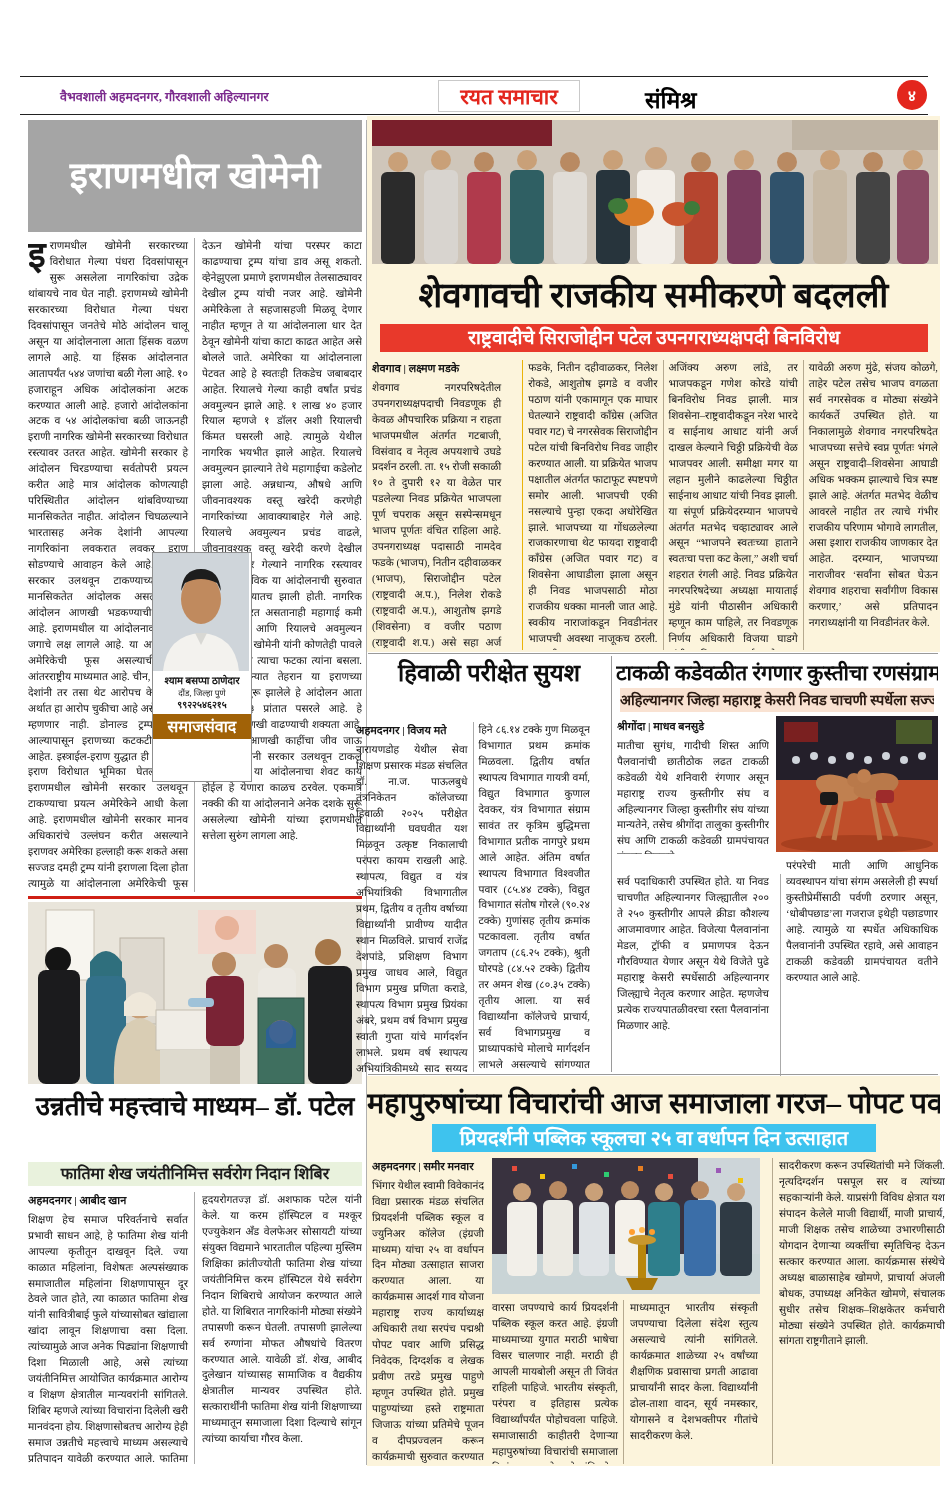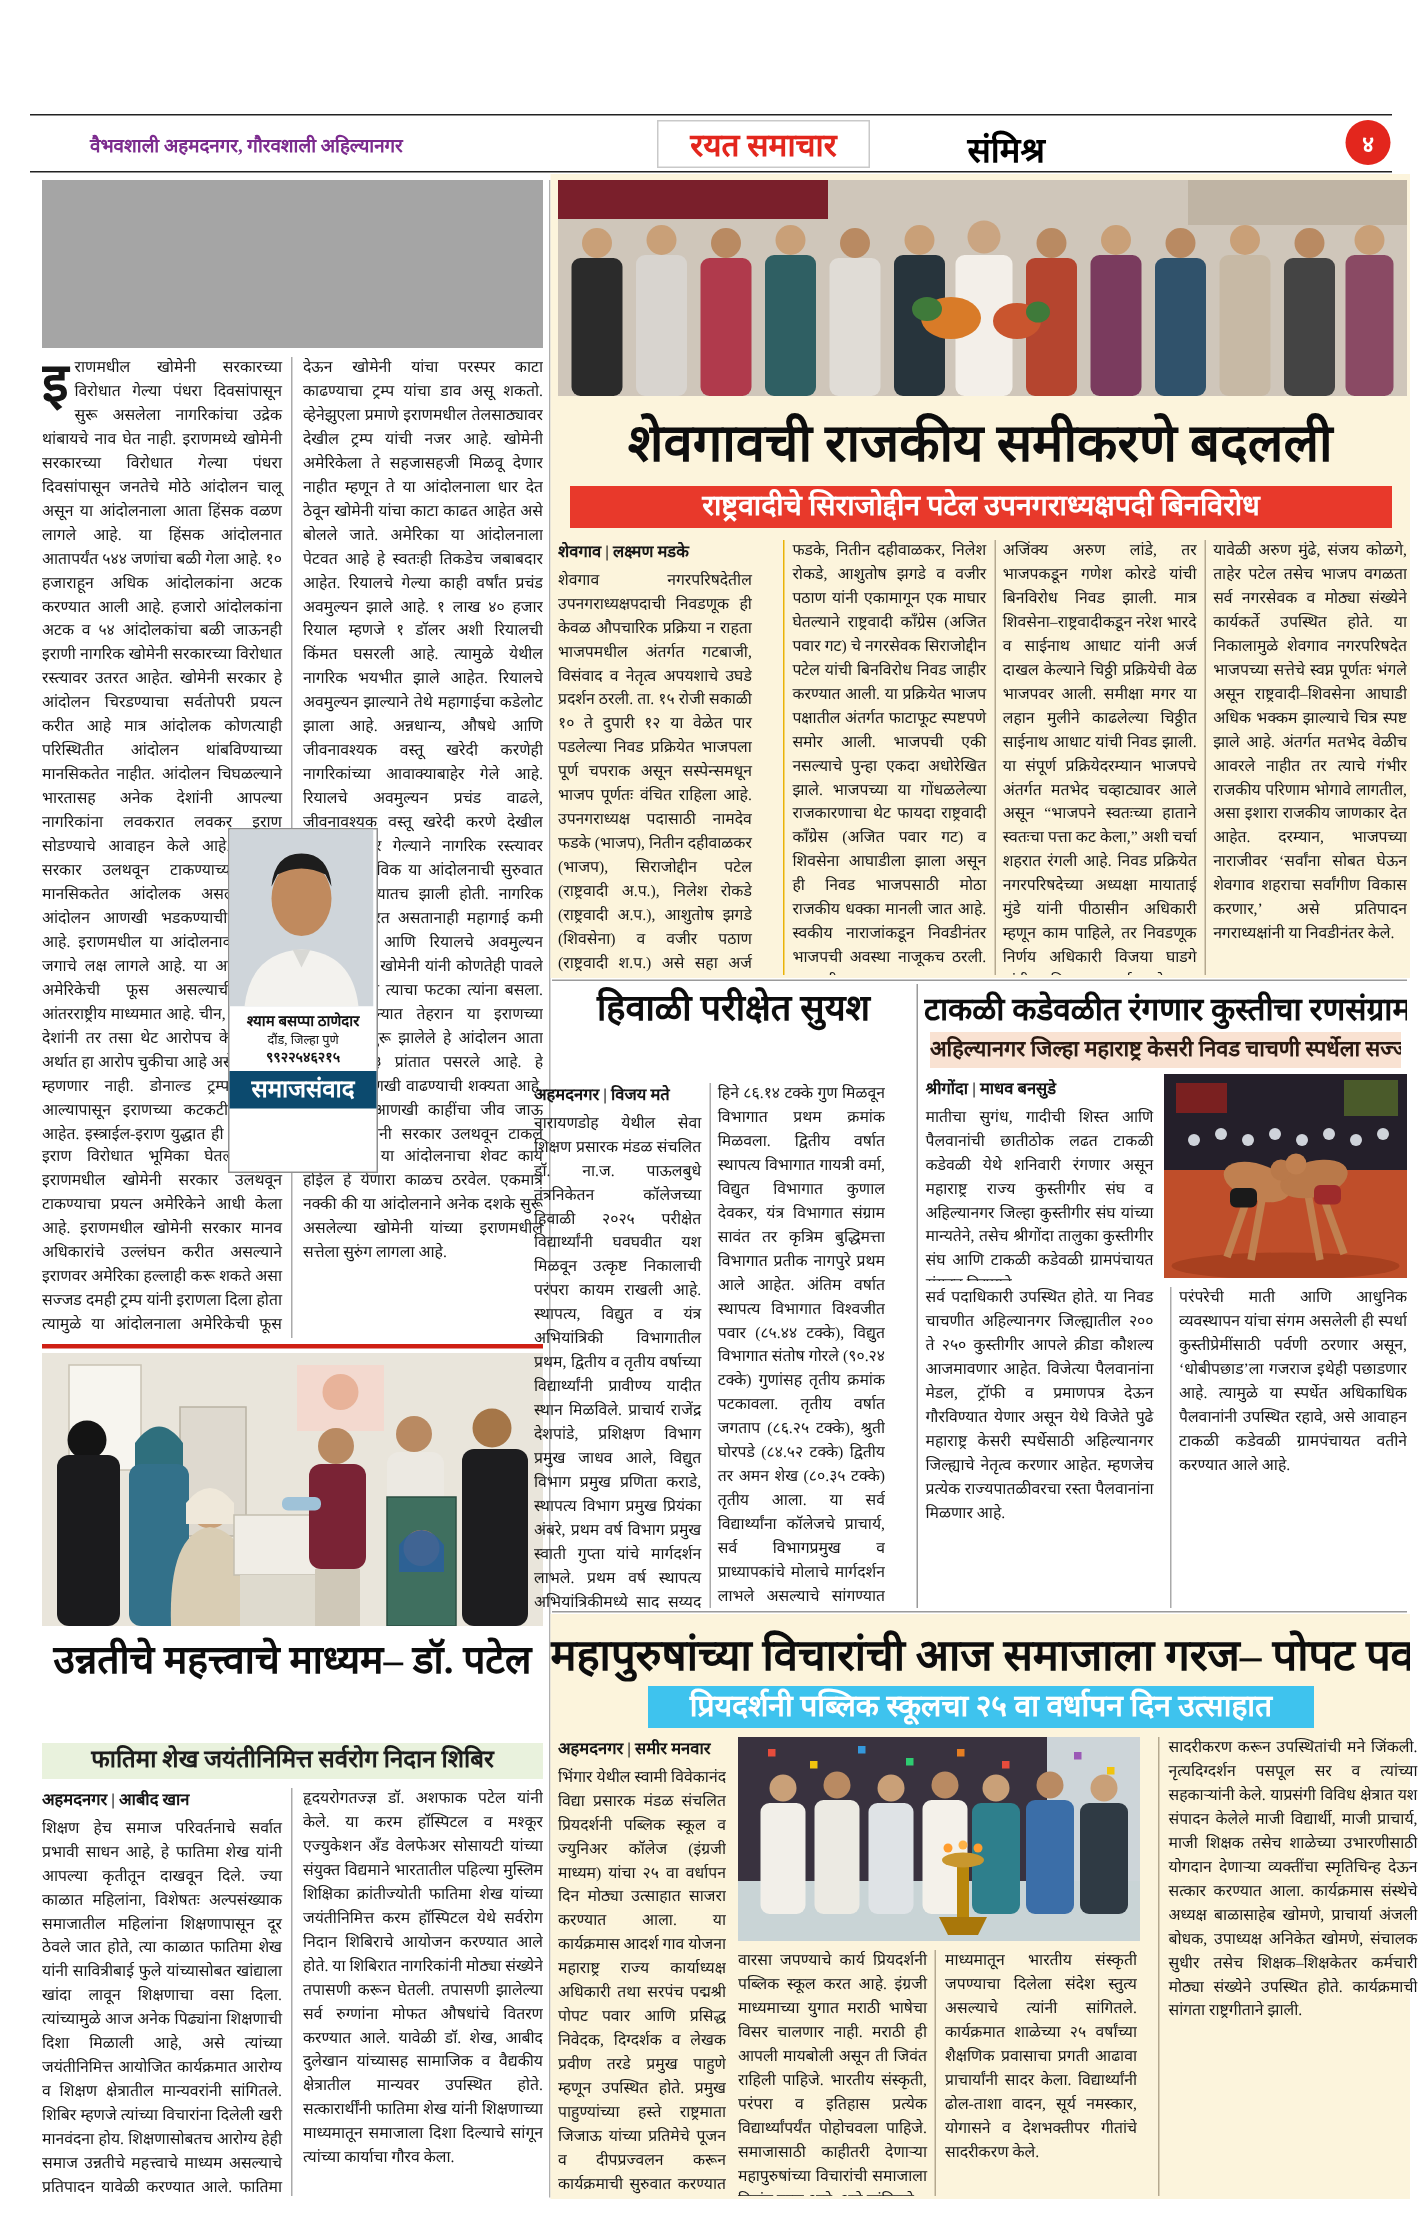--- a/index.html
+++ b/index.html
@@ -33,20 +33,21 @@
 
 <div class="abs" style="left:726px;top:90px;font-size:13px;color:#000;white-space:nowrap;margin-top:40px;">शुक्रवार, ता. १६ जानेवारी २०२६</div>
 
 <div class="abs" style="left:897px;top:80px;width:30px;height:30px;border-radius:50%;background:#e3261d;display:flex;align-items:center;justify-content:center;">
   <span style="color:#fff;font-size:15px;font-weight:bold;">४</span>
 </div>
 
 <div class="abs rule" style="left:366px;top:120px;width:1px;height:1345px;background:#b0b0b0;"></div>
 
 <div class="abs hl" style="left:28px;top:120px;width:334px;height:112px;background:#a5a5a5;color:#fff;display:flex;flex-direction:column;align-items:center;justify-content:center;">
+  <div style="font-size:37px;line-height:1.25;white-space:nowrap;">इराणमधील खोमेनी</div>
 </div>
 
 <div class="abs" style="left:28px;top:238px;width:334px;height:654px;display:flex;">
   <div class="col" style="width:160px;height:654px;padding-right:6px;border-right:1px solid #aaa;">
     <span class="dropcap">इ</span><span>राणमधील खोमेनी सरकारच्या विरोधात गेल्या पंधरा दिवसांपासून सुरू असलेला नागरिकांचा उद्रेक थांबायचे नाव घेत नाही. इराणमध्ये खोमेनी सरकारच्या विरोधात गेल्या पंधरा दिवसांपासून जनतेचे मोठे आंदोलन चालू असून या आंदोलनाला आता हिंसक वळण लागले आहे. या हिंसक आंदोलनात आतापर्यंत ५४४ जणांचा बळी गेला आहे. १० हजाराहून अधिक आंदोलकांना अटक करण्यात आली आहे. हजारो आंदोलकांना अटक व ५४ आंदोलकांचा बळी जाऊनही इराणी नागरिक खोमेनी सरकारच्या विरोधात रस्त्यावर उतरत आहेत. खोमेनी सरकार हे आंदोलन चिरडण्याचा सर्वतोपरी प्रयत्न करीत आहे मात्र आंदोलक कोणत्याही परिस्थितीत आंदोलन थांबविण्याच्या मानसिकतेत नाहीत. आंदोलन चिघळल्याने भारतासह अनेक देशांनी आपल्या नागरिकांना लवकरात लवकर इराण सोडण्याचे आवाहन केले आहे. खोमेनी सरकार उलथवून टाकण्याच्या अशा मानसिकतेत आंदोलक असल्याने हे आंदोलन आणखी भडकण्याची शक्यता आहे. इराणमधील या आंदोलनाकडे संपूर्ण जगाचे लक्ष लागले आहे. या आंदोलनाला अमेरिकेची फूस असल्याची चर्चा आंतरराष्ट्रीय माध्यमात आहे. चीन, रशिया या देशांनी तर तसा थेट आरोपच केला आहे. अर्थात हा आरोप चुकीचा आहे असे कोणीही म्हणणार नाही. डोनाल्ड ट्रम्प सत्तेवर आल्यापासून इराणच्या कटकटी वाढल्या आहेत. इस्त्राईल-इराण युद्धात ही अमेरिकेने इराण विरोधात भूमिका घेतली होती. इराणमधील खोमेनी सरकार उलथवून टाकण्याचा प्रयत्न अमेरिकेने आधी केला आहे. इराणमधील खोमेनी सरकार मानव अधिकारांचे उल्लंघन करीत असल्याने इराणवर अमेरिका हल्लाही करू शकते असा सज्जड दमही ट्रम्प यांनी इराणला दिला होता त्यामुळे या आंदोलनाला अमेरिकेची फूस असल्याची चर्चा इराणमध्ये सुरू आहे.</span>
   </div>
   <div class="col" style="width:160px;height:654px;padding-left:7px;">
     <span>देऊन खोमेनी यांचा परस्पर काटा काढण्याचा ट्रम्प यांचा डाव असू शकतो. व्हेनेझुएला प्रमाणे इराणमधील तेलसाठ्यावर देखील ट्रम्प यांची नजर आहे. खोमेनी अमेरिकेला ते सहजासहजी मिळवू देणार नाहीत म्हणून ते या आंदोलनाला धार देत ठेवून खोमेनी यांचा काटा काढत आहेत असे बोलले जाते. अमेरिका या आंदोलनाला पेटवत आहे हे स्वतःही तिकडेच जबाबदार आहेत. रियालचे गेल्या काही वर्षांत प्रचंड अवमुल्यन झाले आहे. १ लाख ४० हजार रियाल म्हणजे १ डॉलर अशी रियालची किंमत घसरली आहे. त्यामुळे येथील नागरिक भयभीत झाले आहेत. रियालचे अवमुल्यन झाल्याने तेथे महागाईचा कडेलोट झाला आहे. अन्नधान्य, औषधे आणि जीवनावश्यक वस्तू खरेदी करणेही नागरिकांच्या आवाक्याबाहेर गेले आहे. रियालचे अवमुल्यन प्रचंड वाढले, जीवनावश्यक वस्तू खरेदी करणे देखील आवाक्याबाहेर गेल्याने नागरिक रस्त्यावर उतरले. वास्तविक या आंदोलनाची सुरुवात मागील महिन्यातच झाली होती. नागरिक रस्त्यावर उतरत असतानाही महागाई कमी करण्यासाठी आणि रियालचे अवमुल्यन रोखण्यासाठी खोमेनी यांनी कोणतेही पावले उचलली नाही त्याचा फटका त्यांना बसला. मागील महिन्यात तेहरान या इराणच्या राजधानीत सुरू झालेले हे आंदोलन आता इराणच्या ३३ प्रांतात पसरले आहे. हे आंदोलन आणखी वाढण्याची शक्यता आहे. आंदोलनात आणखी काहींचा जीव जाऊ शकतो. खोमेनी सरकार उलथवून टाकले जाणार का, या आंदोलनाचा शेवट काय होईल हे येणारा काळच ठरवेल. एकमात्र नक्की की या आंदोलनाने अनेक दशके सुरू असलेल्या खोमेनी यांच्या इराणमधील सत्तेला सुरुंग लागला आहे.</span>
   </div>
 </div>
@@ -55,21 +56,21 @@
   <svg class="photo" width="96" height="118" viewBox="0 0 96 118">
     <rect width="96" height="118" fill="#cfd5da"></rect>
     <ellipse cx="48" cy="46" rx="20" ry="25" fill="#c08a5e"></ellipse>
     <path d="M28 38 Q30 16 48 16 Q66 16 68 38 L64 30 Q48 22 32 30 Z" fill="#1d1d1d"></path>
     <path d="M10 118 Q14 82 48 80 Q82 82 86 118 Z" fill="#f3f2ee"></path>
     <path d="M42 80 L48 92 L54 80 Z" fill="#d8d8d4"></path>
   </svg>
   <div style="font-size:10px;font-weight:bold;margin-top:2px;">श्याम बसप्पा ठाणेदार</div>
   <div style="font-size:8.5px;">दौंड, जिल्हा पुणे</div>
   <div style="font-size:9.5px;font-weight:bold;">९९२२५४६२१५</div>
-  <div class="banner" style="background:#0c4a6e;margin-top:3px;height:25px;line-height:25px;font-size:16px;">समाजसंवाद</div>
+  <div class="banner" style="background:#a16207;margin-top:3px;height:25px;line-height:25px;font-size:16px;">समाजसंवाद</div>
 </div>
 
 <div class="abs rule-red" style="left:28px;top:896px;width:334px;height:3px;"></div>
 
 <svg class="abs photo" style="left:28px;top:902px;" width="334" height="182" viewBox="0 0 334 182">
   <rect width="334" height="182" fill="#e9e5db"></rect>
   <rect x="18" y="8" width="48" height="70" fill="#f7f5ef" stroke="#c9c2b4"></rect>
   <rect x="92" y="36" width="44" height="86" fill="#ded9cf" stroke="#b9b2a4"></rect>
   <rect x="170" y="8" width="58" height="44" fill="#f3d9cf"></rect>
   <circle cx="199" cy="26" r="12" fill="#e8b39a"></circle>
@@ -231,21 +232,21 @@
   </g>
   <ellipse cx="62" cy="72" rx="23" ry="12" fill="#c08050" transform="rotate(18 62 72)"></ellipse>
   <ellipse cx="100" cy="70" rx="23" ry="12" fill="#b9794a" transform="rotate(-14 100 70)"></ellipse>
   <rect x="44" y="76" width="18" height="13" rx="4" fill="#1a1a1a"></rect>
   <rect x="100" y="74" width="18" height="13" rx="4" fill="#9e2b2b"></rect>
   <circle cx="78" cy="64" r="7" fill="#b9794a"></circle>
   <circle cx="88" cy="60" r="7" fill="#c08050"></circle>
 </svg>
 
 <div class="abs" style="left:617px;top:858px;width:321px;height:214px;display:flex;">
-  <div class="col" style="width:156px;height:214px;padding-right:11px;border-right:1px solid #aaa;">
+  <div class="col" style="width:156px;height:214px;padding-right:11px;border-right:1px solid #aaa;margin-top:16px;">
     <span>सर्व पदाधिकारी उपस्थित होते. या निवड चाचणीत अहिल्यानगर जिल्ह्यातील २०० ते २५० कुस्तीगीर आपले क्रीडा कौशल्य आजमावणार आहेत. विजेत्या पैलवानांना मेडल, ट्रॉफी व प्रमाणपत्र देऊन गौरविण्यात येणार असून येथे विजेते पुढे महाराष्ट्र केसरी स्पर्धेसाठी अहिल्यानगर जिल्ह्याचे नेतृत्व करणार आहेत. म्हणजेच प्रत्येक राज्यपातळीवरचा रस्ता पैलवानांना मिळणार आहे.</span>
   </div>
   <div class="col" style="width:156px;height:214px;padding-left:5px;">
     <span>परंपरेची माती आणि आधुनिक व्यवस्थापन यांचा संगम असलेली ही स्पर्धा कुस्तीप्रेमींसाठी पर्वणी ठरणार असून, ‘धोबीपछाड’ला गजराज इथेही पछाडणार आहे. त्यामुळे या स्पर्धेत अधिकाधिक पैलवानांनी उपस्थित रहावे, असे आवाहन टाकळी कडेवळी ग्रामपंचायत वतीने करण्यात आले आहे.</span>
   </div>
 </div>
 
 <div class="abs rule" style="left:368px;top:1074px;width:570px;height:1px;"></div>
 
 <div class="abs" style="left:367px;top:1076px;width:573px;height:390px;background:#fcf4dc;"></div>

